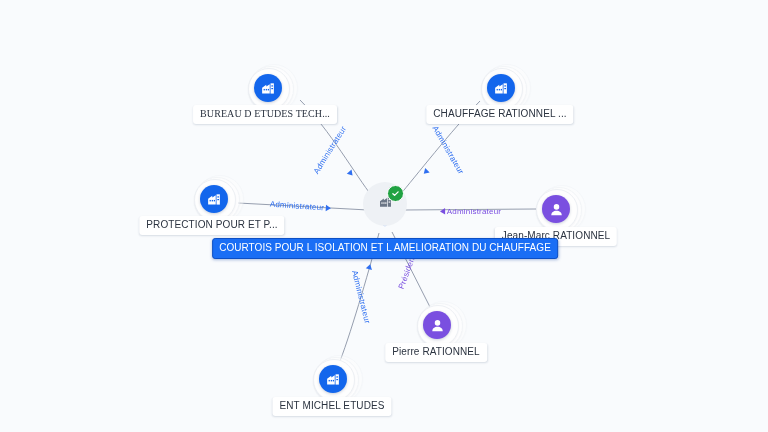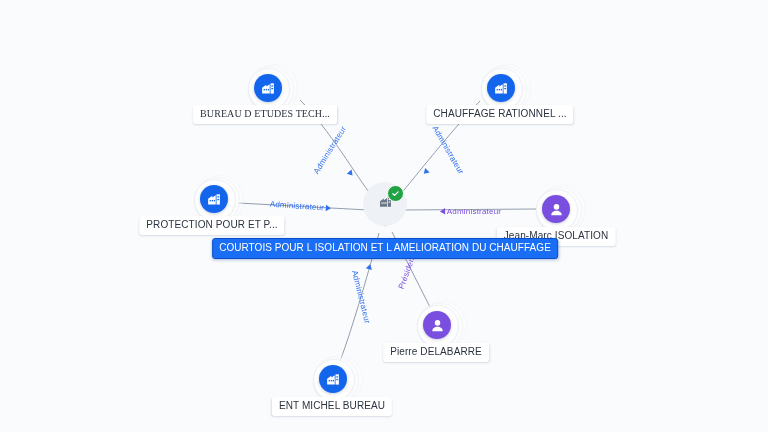--- a/index.html
+++ b/index.html
@@ -201,50 +201,50 @@
         <div class="halo h3"></div>
         <div class="halo h2"></div>
         <div class="halo h1"></div>
         <div class="circle person" style="background: rgb(122, 79, 224);">
           <svg width="17" height="17" viewBox="0 0 24 24" aria-hidden="true">
             <circle cx="12" cy="8.3" r="3.9" fill="#ffffff"></circle>
             <path fill="#ffffff" d="M4.6 20c0-4.1 3.3-6.4 7.4-6.4s7.4 2.3 7.4 6.4H4.6z"></path>
           </svg>
         </div>
       </div>
-      <div class="chip" style="left: 556px; top: 227px;">Jean-Marc ISOLATION</div>
+      <div class="chip" style="left: 556px; top: 227px;">Jean-Marc RATIONNEL</div>
       <div class="node" style="left: 437px; top: 325px;">
         <div class="halo h3"></div>
         <div class="halo h2"></div>
         <div class="halo h1"></div>
         <div class="circle person" style="background: rgb(122, 79, 224);">
           <svg width="17" height="17" viewBox="0 0 24 24" aria-hidden="true">
             <circle cx="12" cy="8.3" r="3.9" fill="#ffffff"></circle>
             <path fill="#ffffff" d="M4.6 20c0-4.1 3.3-6.4 7.4-6.4s7.4 2.3 7.4 6.4H4.6z"></path>
           </svg>
         </div>
       </div>
-      <div class="chip" style="left: 436px; top: 343px;">Pierre DELABARRE</div>
+      <div class="chip" style="left: 436px; top: 343px;">Pierre RATIONNEL</div>
       <div class="node" style="left: 333px; top: 379px;">
         <div class="halo h3"></div>
         <div class="halo h2"></div>
         <div class="halo h1"></div>
         <div class="circle company" style="background: rgb(19, 102, 236);">
           <svg width="16" height="16" viewBox="0 0 24 24" aria-hidden="true">
             <path fill="#ffffff" d="M3.2 20.4V11.6L9.4 7v2.8l5.2-3.6v14.2H3.2z"></path>
             <rect x="15.8" y="5" width="5" height="15.4" fill="#ffffff"></rect>
             <rect x="5.4" y="13.4" width="1.9" height="2.2" fill="#1366ec"></rect>
             <rect x="8.6" y="13.4" width="1.9" height="2.2" fill="#1366ec"></rect>
             <rect x="11.6" y="13.4" width="1.9" height="2.2" fill="#1366ec"></rect>
             <rect x="17" y="8" width="2.6" height="1.8" fill="#1366ec"></rect>
             <rect x="17" y="12" width="2.6" height="1.8" fill="#1366ec"></rect>
           </svg>
         </div>
       </div>
-      <div class="chip" style="left: 332px; top: 397px;">ENT MICHEL BUREAU</div>
+      <div class="chip" style="left: 332px; top: 397px;">ENT MICHEL ETUDES</div>
       <div class="node" style="left: 385px; top: 212px;">
         <div class="pin-wrap"><div class="pin-halo"></div><svg width="50" height="58" viewBox="0 0 50 58">
             <path d="M25 4.5c-9.1 0-16.5 7.2-16.5 16.1 0 11.4 13.6 23.6 15.4 25.2.6.6 1.6.6 2.2 0 1.8-1.6 15.4-13.8 15.4-25.2C41.5 11.7 34.1 4.5 25 4.5z" fill="#1366ec"></path>
             <circle cx="25" cy="20.6" r="11.4" fill="#ffffff"></circle>
           </svg><div style="position:absolute;left:15px;top:11px;width:20px;height:20px;display:flex;align-items:center;justify-content:center;">
             <svg width="15" height="15" viewBox="0 0 24 24" aria-hidden="true">
               <path fill="#6b7686" d="M3.2 20.4V11.6L9.4 7v2.8l5.2-3.6v14.2H3.2z"></path>
               <rect x="15.8" y="5" width="5" height="15.4" fill="#6b7686"></rect>
               <rect x="5.4" y="13.4" width="1.9" height="2.2" fill="#ffffff"></rect>
               <rect x="8.6" y="13.4" width="1.9" height="2.2" fill="#ffffff"></rect>

